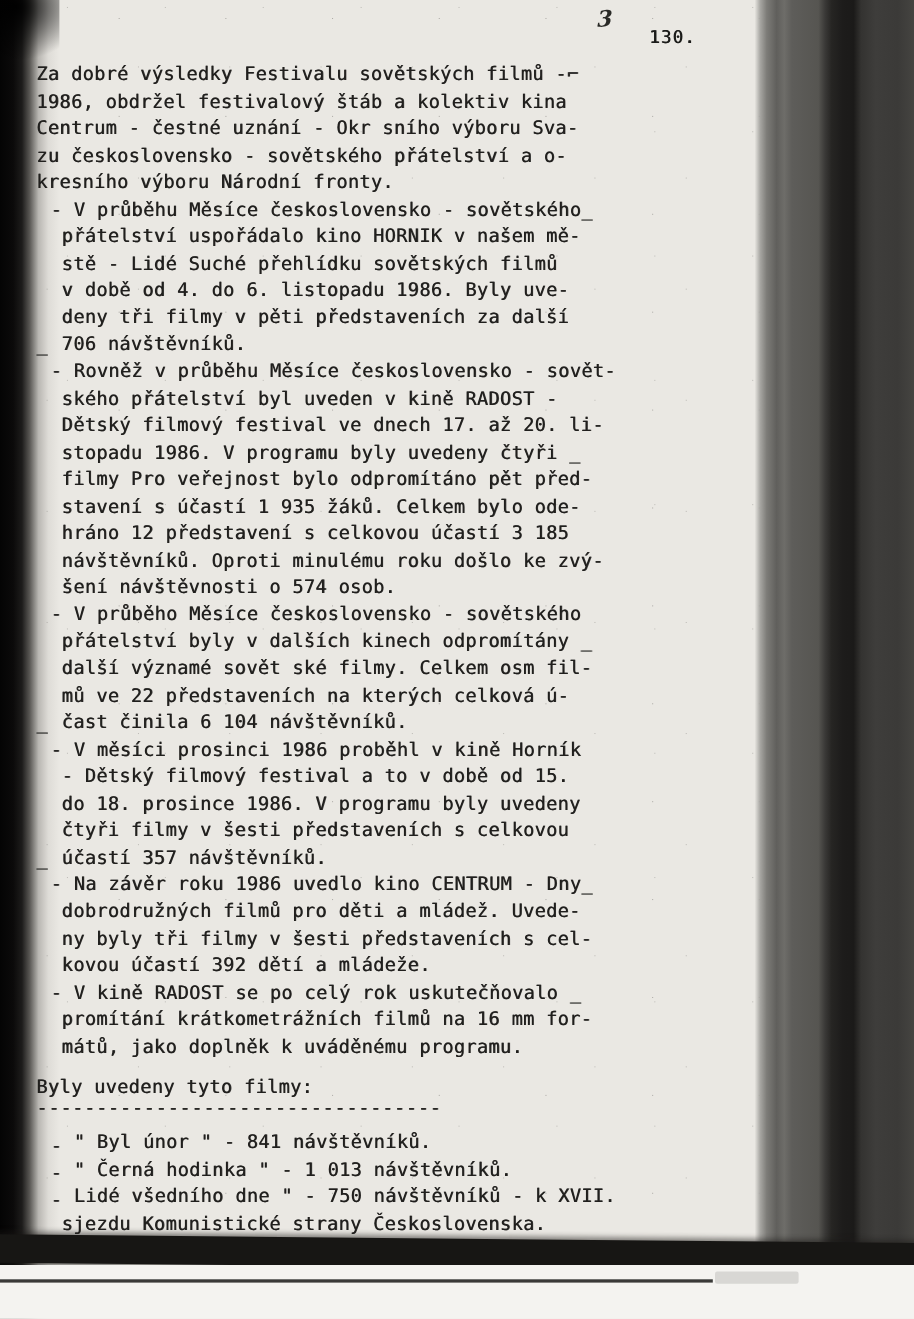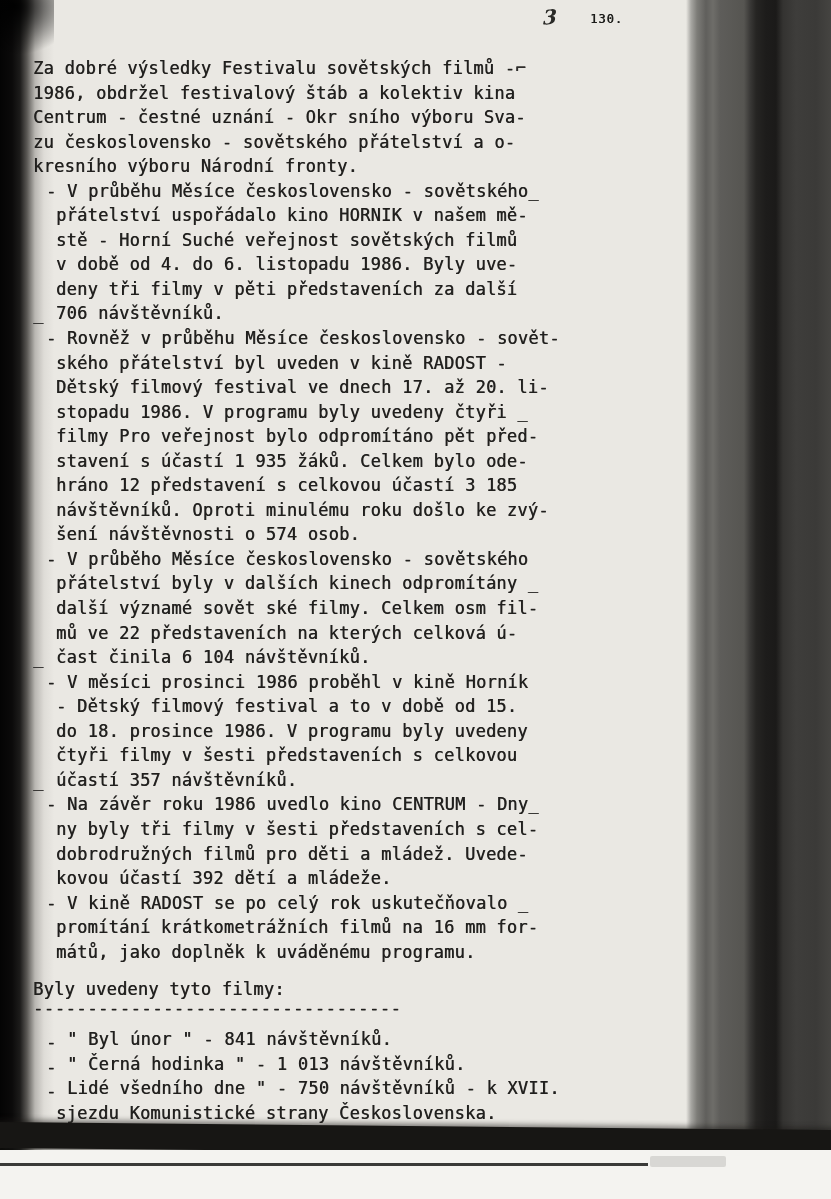--- a/index.html
+++ b/index.html
@@ -60,22 +60,22 @@
     background:#c9c8c4;opacity:.65;border-radius:2px;
   }
   
   .hand3{
     position:absolute;left:543px;top:5px;z-index:5;
     font-family:"DejaVu Serif","Liberation Serif",serif;
     font-style:italic;font-weight:bold;font-size:20px;color:#2a2a27;
     transform:rotate(-5deg) skewX(-6deg);display:inline-block;
   }
   .typed-no{
-    position:absolute;left:590px;top:12px;z-index:5;
-    font-size:12px;letter-spacing:1px;color:#1c1c1a;
+    position:absolute;left:590px;top:24px;z-index:5;
+    font-size:16px;letter-spacing:1px;color:#1c1c1a;
     text-shadow:.6px 0 0 currentColor;
     text-align:center;
   }
   
   .text-col{
     position:absolute;left:33px;top:56px;width:540px;z-index:5;
     font-size:17px;letter-spacing:.25px;color:#201f1d;
     text-shadow:.5px 0 0 rgba(32,31,29,.85);
   }
   .tline{white-space:pre;height:24.55px;line-height:24.55px;}
@@ -115,21 +115,21 @@
       <div class="block paragraph">
         <div class="tline first"><span>Za dobré výsledky Festivalu sovětských filmů -</span></div>
         <div class="tline"><span>1986, obdržel festivalový štáb a kolektiv kina</span></div>
         <div class="tline"><span>Centrum - čestné uznání - Okr sního výboru Sva-</span></div>
         <div class="tline"><span>zu československo - sovětského přátelství a o-</span></div>
         <div class="tline"><span>kresního výboru Národní fronty.</span></div>
       </div>
       <div class="block bullet">
         <div class="tline first"><span class="bdash">-</span><span>V průběhu Měsíce československo - sovětského_</span></div>
         <div class="tline"><span>přátelství uspořádalo kino HORNIK v našem mě-</span></div>
-        <div class="tline"><span>stě - Horní Suché veřejnost sovětských filmů</span></div>
+        <div class="tline"><span>stě - Lidé Suché přehlídku sovětských filmů</span></div>
         <div class="tline"><span>v době od 4. do 6. listopadu 1986. Byly uve-</span></div>
         <div class="tline"><span>deny tři filmy v pěti představeních za další</span></div>
         <div class="tline"><span>706 návštěvníků.</span></div>
       </div>
       <div class="block bullet">
         <div class="tline first"><span class="bdash">-</span><span>Rovněž v průběhu Měsíce československo - sovět-</span></div>
         <div class="tline"><span>ského přátelství byl uveden v kině RADOST -</span></div>
         <div class="tline"><span>Dětský filmový festival ve dnech 17. až 20. li-</span></div>
         <div class="tline"><span>stopadu 1986. V programu byly uvedeny čtyři _</span></div>
         <div class="tline"><span>filmy Pro veřejnost bylo odpromítáno pět před-</span></div>
@@ -147,22 +147,22 @@
       </div>
       <div class="block bullet">
         <div class="tline first"><span class="bdash">-</span><span>V měsíci prosinci 1986 proběhl v kině Horník</span></div>
         <div class="tline"><span>- Dětský filmový festival a to v době od 15.</span></div>
         <div class="tline"><span>do 18. prosince 1986. V programu byly uvedeny</span></div>
         <div class="tline"><span>čtyři filmy v šesti představeních s celkovou</span></div>
         <div class="tline"><span>účastí 357 návštěvníků.</span></div>
       </div>
       <div class="block bullet">
         <div class="tline first"><span class="bdash">-</span><span>Na závěr roku 1986 uvedlo kino CENTRUM - Dny_</span></div>
+        <div class="tline"><span>dobrodružných filmů pro děti a mládež. Uvede-</span></div>
         <div class="tline"><span>ny byly tři filmy v šesti představeních s cel-</span></div>
-        <div class="tline"><span>dobrodružných filmů pro děti a mládež. Uvede-</span></div>
         <div class="tline"><span>kovou účastí 392 dětí a mládeže.</span></div>
       </div>
       <div class="block bullet">
         <div class="tline first"><span class="bdash">-</span><span>V kině RADOST se po celý rok uskutečňovalo _</span></div>
         <div class="tline"><span>promítání krátkometrážních filmů na 16 mm for-</span></div>
         <div class="tline"><span>mátů, jako doplněk k uváděnému programu.</span></div>
       </div>
       <div class="block heading">
         <div class="tline first"><span>Byly uvedeny tyto filmy:</span></div>
       </div>

